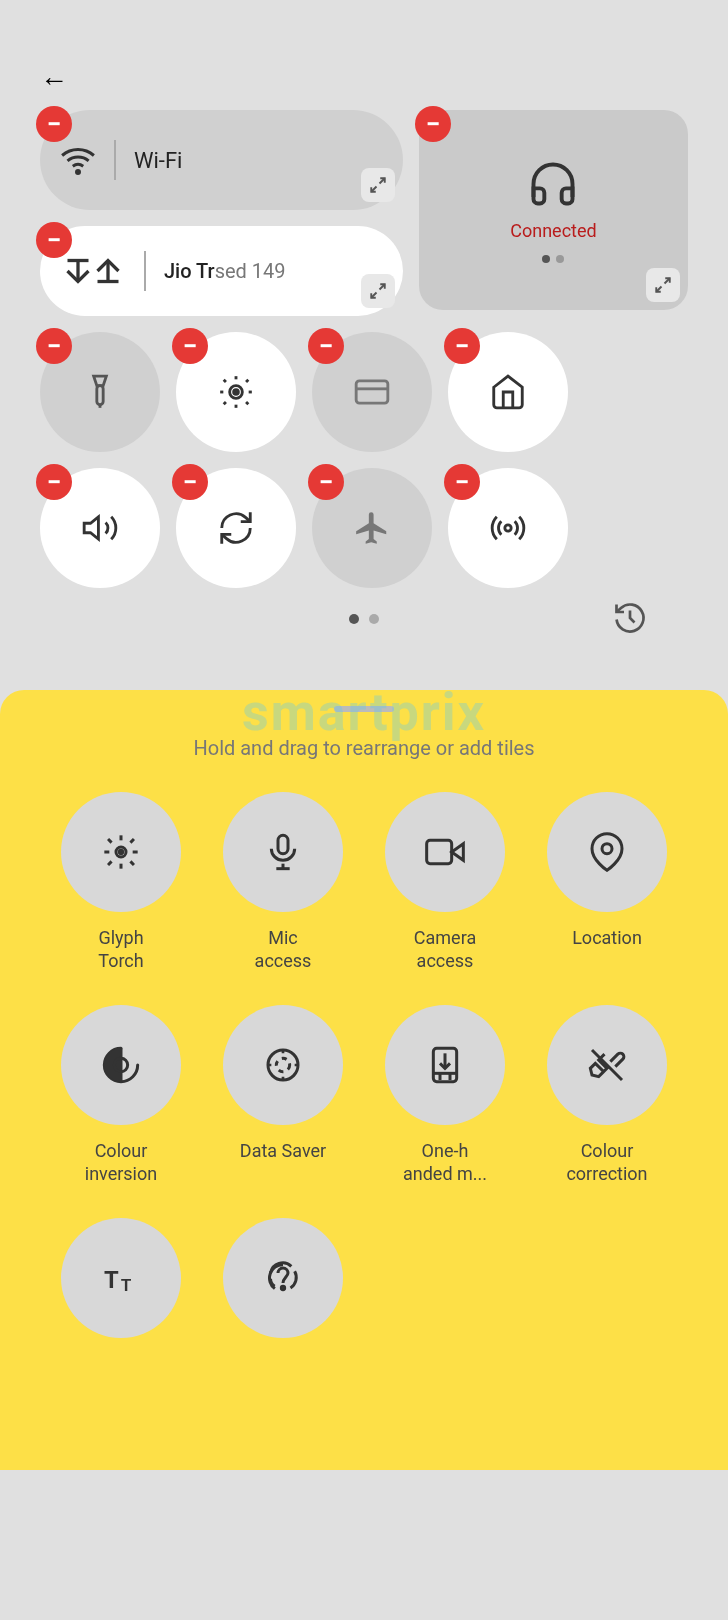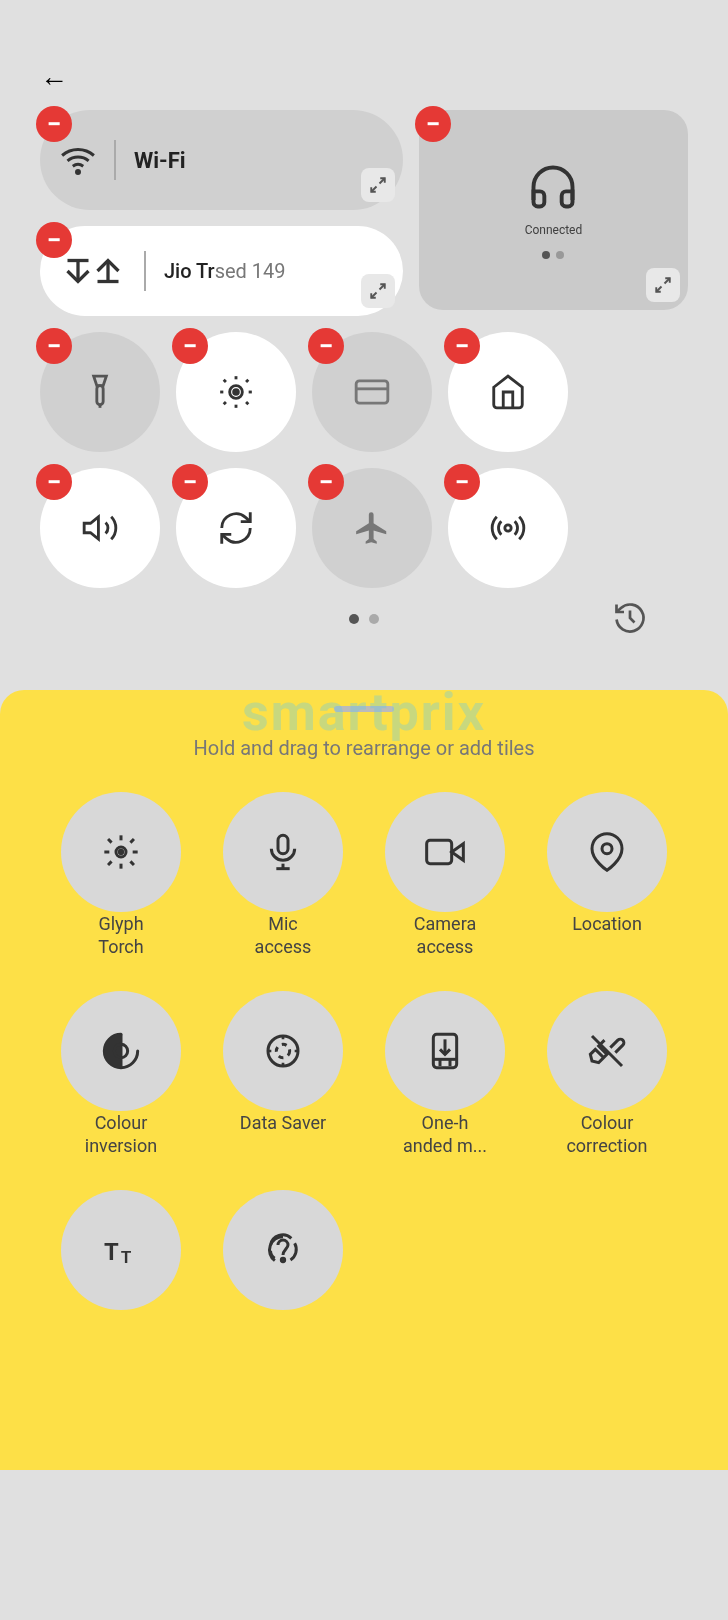--- a/index.html
+++ b/index.html
@@ -48,21 +48,21 @@
       position: relative;
     }
 
     .wifi-icon-wrap {
       display: flex;
       align-items: center;
     }
 
     .wifi-label {
       font-size: 22px;
-      font-weight: 700;
+      font-weight: 400;
       color: #222;
     }
 
     .wifi-divider {
       width: 2px;
       height: 40px;
       background: #aaa;
       margin: 0 4px;
     }
 
@@ -87,22 +87,22 @@
       height: 200px;
       display: flex;
       flex-direction: column;
       align-items: center;
       justify-content: center;
       position: relative;
       gap: 10px;
     }
 
     .connected-text {
-      font-size: 12px;
-      color: #404040;
+      font-size: 18px;
+      color: #b91c1c;
     }
 
     .dots-indicator {
       display: flex;
       gap: 6px;
       margin-top: 4px;
     }
 
     .dot {
       width: 8px;
@@ -255,20 +255,21 @@
       display: grid;
       grid-template-columns: repeat(4, 1fr);
       gap: 0;
       margin-bottom: 20px;
     }
 
     .add-tile-item {
       display: flex;
       flex-direction: column;
       align-items: center;
+      gap: 14px;
       margin-bottom: 32px;
     }
 
     .add-tile-circle {
       width: 120px;
       height: 120px;
       border-radius: 60px;
       background: #d8d8d8;
       display: flex;
       align-items: center;

